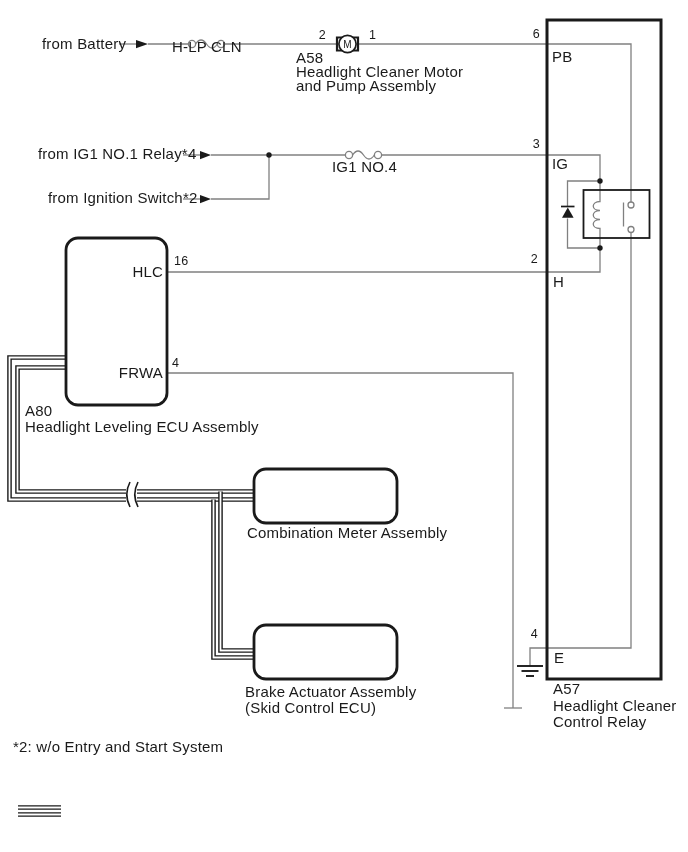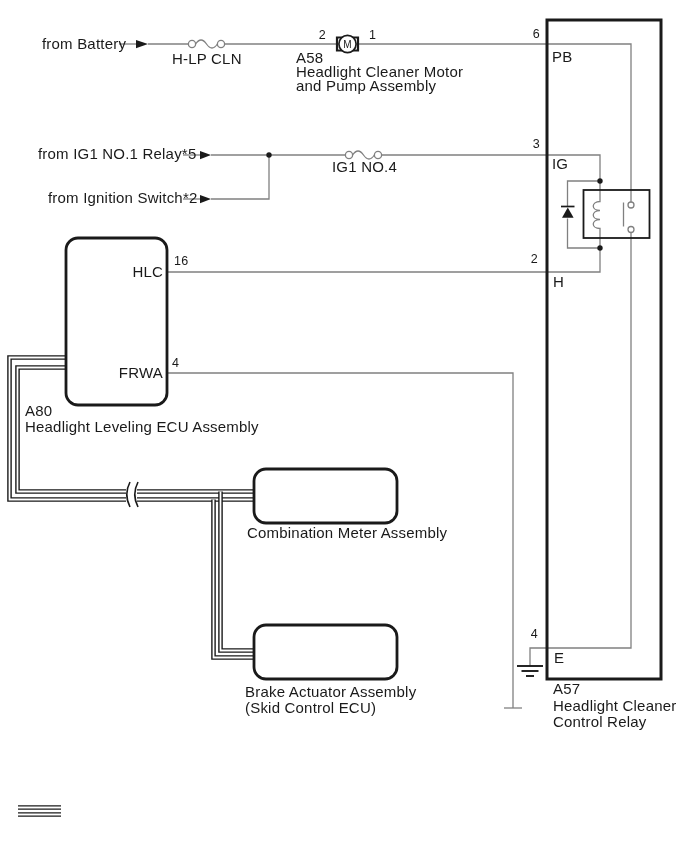--- a/index.html
+++ b/index.html
@@ -101,31 +101,31 @@
 
   <g fill="none">
     <path d="M18,807.5 H61" stroke="#1a1a1a" stroke-width="4.6"></path>
     <path d="M18,807.5 H61" stroke="#ffffff" stroke-width="1.8"></path>
     <path d="M18,814.5 H61" stroke="#1a1a1a" stroke-width="4.6"></path>
     <path d="M18,814.5 H61" stroke="#ffffff" stroke-width="1.8"></path>
   </g>
 </svg>
 
   <div class="lbl" style="left:42px;top:37px">from Battery</div>
-  <div class="lbl" style="left:172px;top:52px">H-LP CLN</div>
+  <div class="lbl" style="left:172px;top:40px">H-LP CLN</div>
   <div class="lbl pin r" style="left:306px;top:28px;width:20px">2</div>
   <div class="lbl pin" style="left:369px;top:28px">1</div>
   <div class="lbl" style="left:296px;top:51px">A58</div>
   <div class="lbl" style="left:296px;top:65px">Headlight Cleaner Motor</div>
   <div class="lbl" style="left:296px;top:79px">and Pump Assembly</div>
 
   <div class="lbl pin r" style="left:520px;top:27px;width:20px">6</div>
   <div class="lbl" style="left:552px;top:50px">PB</div>
 
-  <div class="lbl" style="left:38px;top:147px">from IG1 NO.1 Relay*5</div>
+  <div class="lbl" style="left:38px;top:147px">from IG1 NO.1 Relay*4</div>
   <div class="lbl" style="left:332px;top:160px">IG1 NO.4</div>
   <div class="lbl pin r" style="left:520px;top:137px;width:20px">3</div>
   <div class="lbl" style="left:552px;top:157px">IG</div>
   <div class="lbl" style="left:48px;top:191px">from Ignition Switch*2</div>
 
   <div class="lbl pin" style="left:174px;top:254px">16</div>
   <div class="lbl r" style="left:103px;top:265px;width:60px">HLC</div>
   <div class="lbl pin r" style="left:518px;top:252px;width:20px">2</div>
   <div class="lbl" style="left:553px;top:275px">H</div>
 
@@ -138,14 +138,15 @@
 
   <div class="lbl pin r" style="left:518px;top:627px;width:20px">4</div>
   <div class="lbl" style="left:554px;top:651px">E</div>
   <div class="lbl" style="left:553px;top:682px">A57</div>
   <div class="lbl" style="left:553px;top:699px">Headlight Cleaner</div>
   <div class="lbl" style="left:553px;top:715px">Control Relay</div>
 
   <div class="lbl" style="left:245px;top:685px">Brake Actuator Assembly</div>
   <div class="lbl" style="left:245px;top:701px">(Skid Control ECU)</div>
 
+  <div class="lbl" style="left:13px;top:740px">*2: w/o Entry and Start System</div>
 
 </div>
 
 </body></html>

